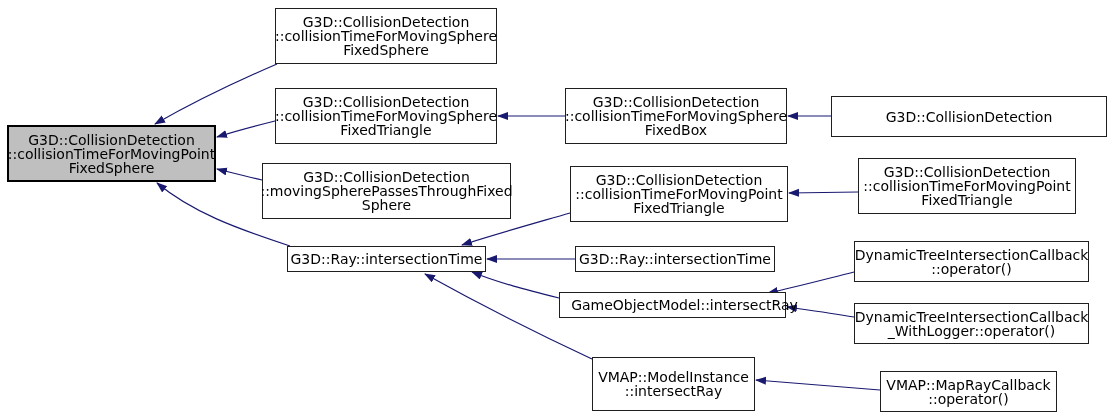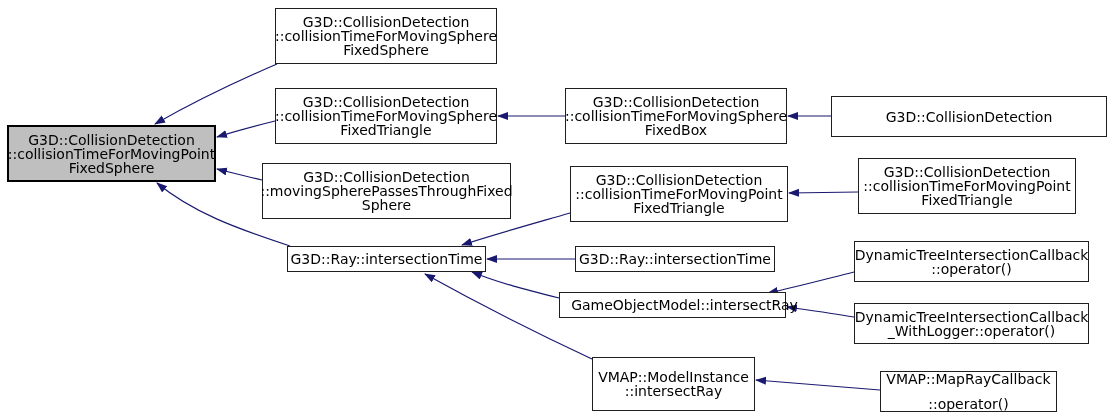--- a/index.html
+++ b/index.html
@@ -122,17 +122,17 @@
       <span>::operator()</span>
     </div>
     <div class="node" style="left: 854px; top: 303px; width: 235px; height: 41px;">
       <span>DynamicTreeIntersectionCallback</span>
       <span>_WithLogger::operator()</span>
     </div>
     <div class="node" style="left: 592px; top: 357px; width: 163px; height: 54px;">
       <span>VMAP::ModelInstance</span>
       <span>::intersectRay</span>
     </div>
-    <div class="node" style="left: 880px; top: 371px; width: 177px; height: 41px; justify-content: space-between;">
+    <div class="node" style="left: 880px; top: 371px; width: 177px; height: 41px;">
       <span>VMAP::MapRayCallback</span>
       <span>::operator()</span>
     </div>
   </div>
 
 </body></html>

